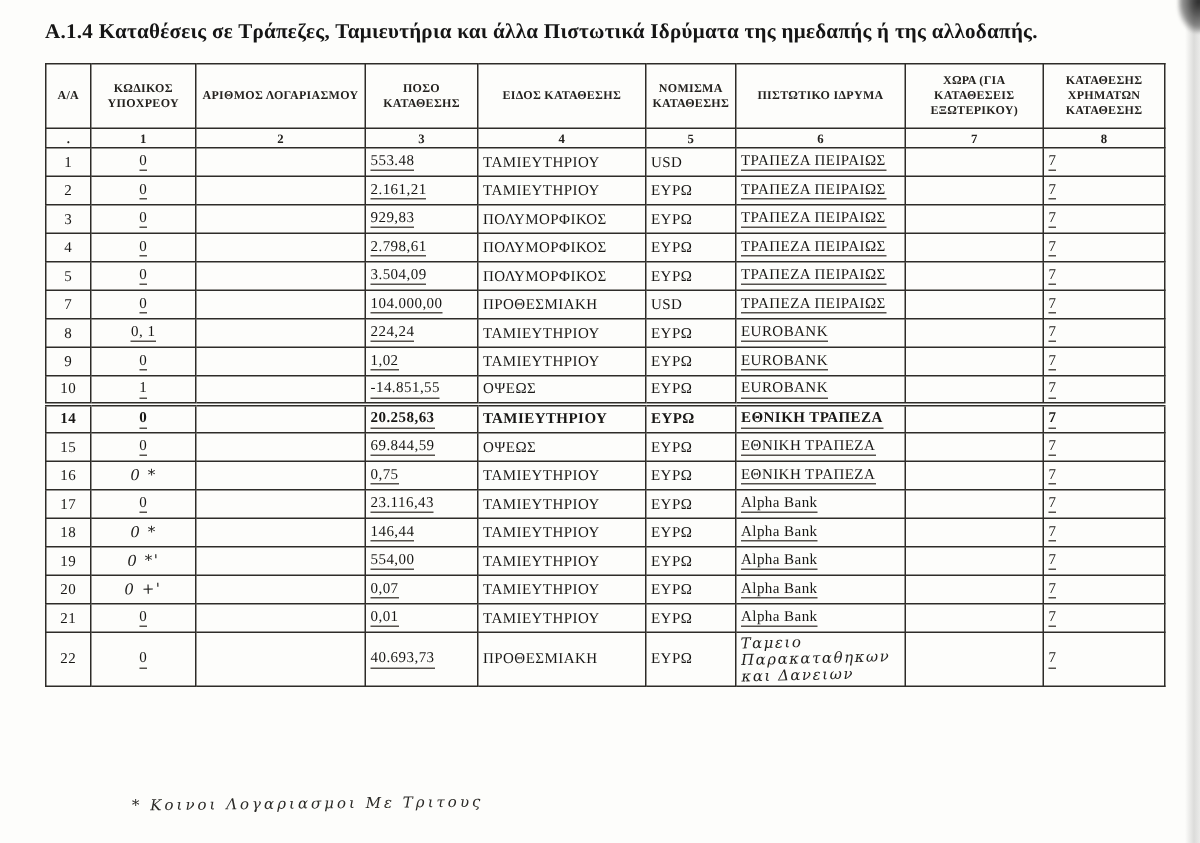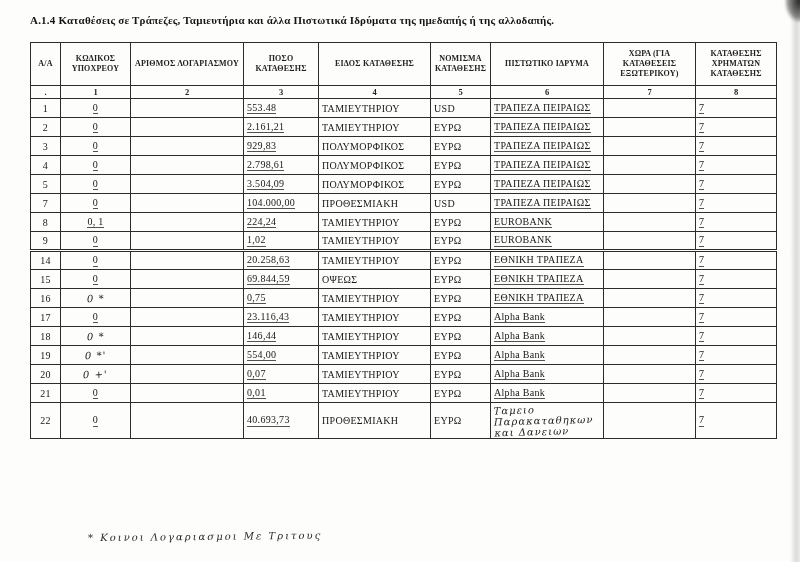--- a/index.html
+++ b/index.html
@@ -20,21 +20,21 @@
     position:absolute;top:0;right:0;width:10px;height:562px;
     background:linear-gradient(to right,rgba(0,0,0,0) 0%,rgba(120,120,120,.25) 60%,rgba(200,200,200,.35) 100%);
   }
   .corner-smudge{
     position:absolute;top:-4px;right:-3px;width:18px;height:26px;
     background:radial-gradient(ellipse at 80% 20%,rgba(20,20,20,.9),rgba(40,40,40,.5) 55%,rgba(0,0,0,0) 75%);
     filter:blur(1px);
   }
   .title{
     position:absolute;left:30px;top:14px;right:30px;
-    font-size:11px;font-weight:bold;letter-spacing:.2px;
+    font-size:14px;font-weight:bold;letter-spacing:.2px;
     color:#151515;
     border-bottom:0;
   }
   table.deposits{
     position:absolute;left:30px;top:42px;
     width:746px;
     border-collapse:collapse;
     table-layout:fixed;
   }
   table.deposits col.c-aa{width:30px;}
@@ -70,21 +70,21 @@
   td.code{text-align:center;}
   .uline{border-bottom:1px solid #55514c;padding-bottom:0px;display:inline-block;line-height:1.05;}
   .hw{
     font-family:"DejaVu Serif", serif;
     font-style:italic;
     display:inline-block;
     transform:rotate(-1.5deg);
     letter-spacing:1px;
     color:#232220;
   }
-  tr.gap-before td{border-top:3px double #2e2c29;}
+  tr.gap-before td{border-top:3px double #2e2c29;font-weight:bold;}
   .footnote{
     position:absolute;left:88px;top:531px;
     font-family:"DejaVu Serif", serif;
     font-style:italic;
     font-size:10px;letter-spacing:2px;
     transform:rotate(-.6deg);
     color:#2a2926;
   }
 </style>
 </head>
@@ -212,20 +212,31 @@
           <td class="aa"><span class="">9</span></td>
           <td class="code"><span class="uline">0</span></td>
           <td class="acct"></td>
           <td class="amt"><span class="uline">1,02</span></td>
           <td class="type"><span class="">ΤΑΜΙΕΥΤΗΡΙΟΥ</span></td>
           <td class="cur"><span class="">ΕΥΡΩ</span></td>
           <td class="bank"><span class="uline">EUROBANK</span></td>
           <td class="ctry"></td>
           <td class="orig"><span class="uline">7</span></td>
         </tr>
+        <tr class="datarow">
+          <td class="aa"><span class="">10</span></td>
+          <td class="code"><span class="uline">1</span></td>
+          <td class="acct"></td>
+          <td class="amt"><span class="uline">-14.851,55</span></td>
+          <td class="type"><span class="">ΟΨΕΩΣ</span></td>
+          <td class="cur"><span class="">ΕΥΡΩ</span></td>
+          <td class="bank"><span class="uline">EUROBANK</span></td>
+          <td class="ctry"></td>
+          <td class="orig"><span class="uline">7</span></td>
+        </tr>
         <tr class="datarow gap-before">
           <td class="aa"><span class="">14</span></td>
           <td class="code"><span class="uline">0</span></td>
           <td class="acct"></td>
           <td class="amt"><span class="uline">20.258,63</span></td>
           <td class="type"><span class="">ΤΑΜΙΕΥΤΗΡΙΟΥ</span></td>
           <td class="cur"><span class="">ΕΥΡΩ</span></td>
           <td class="bank"><span class="uline">ΕΘΝΙΚΗ ΤΡΑΠΕΖΑ</span></td>
           <td class="ctry"></td>
           <td class="orig"><span class="uline">7</span></td>

